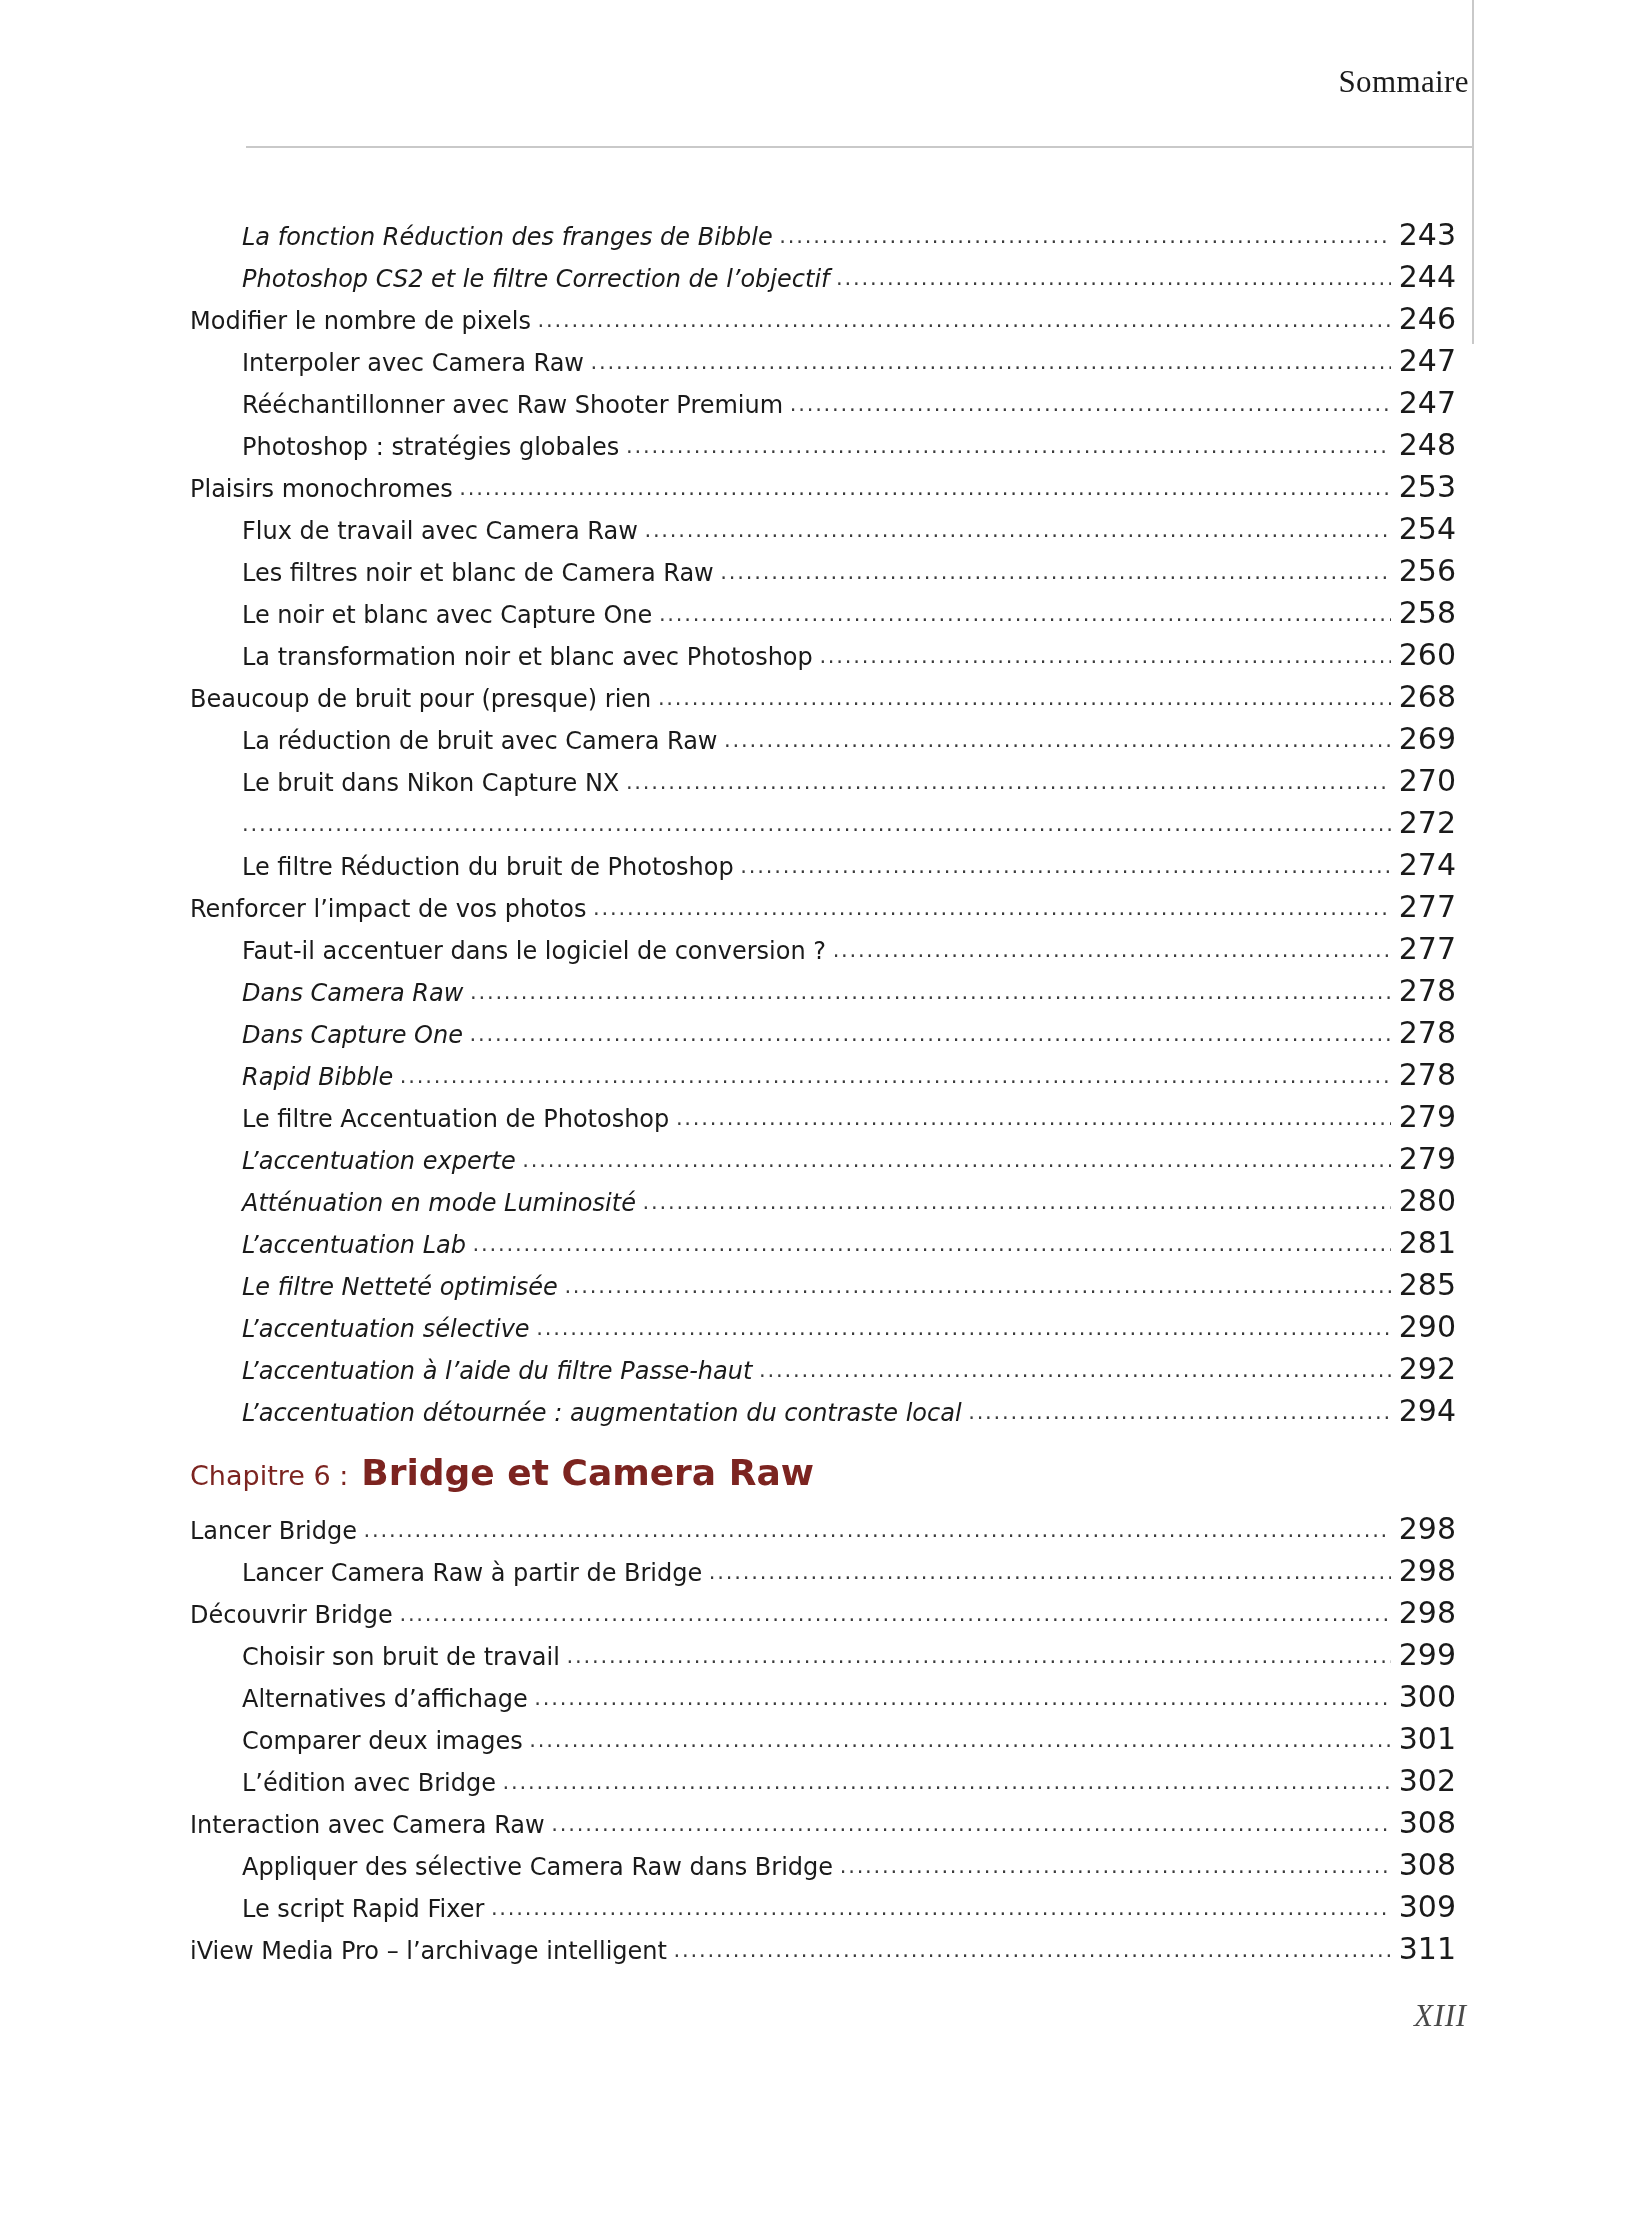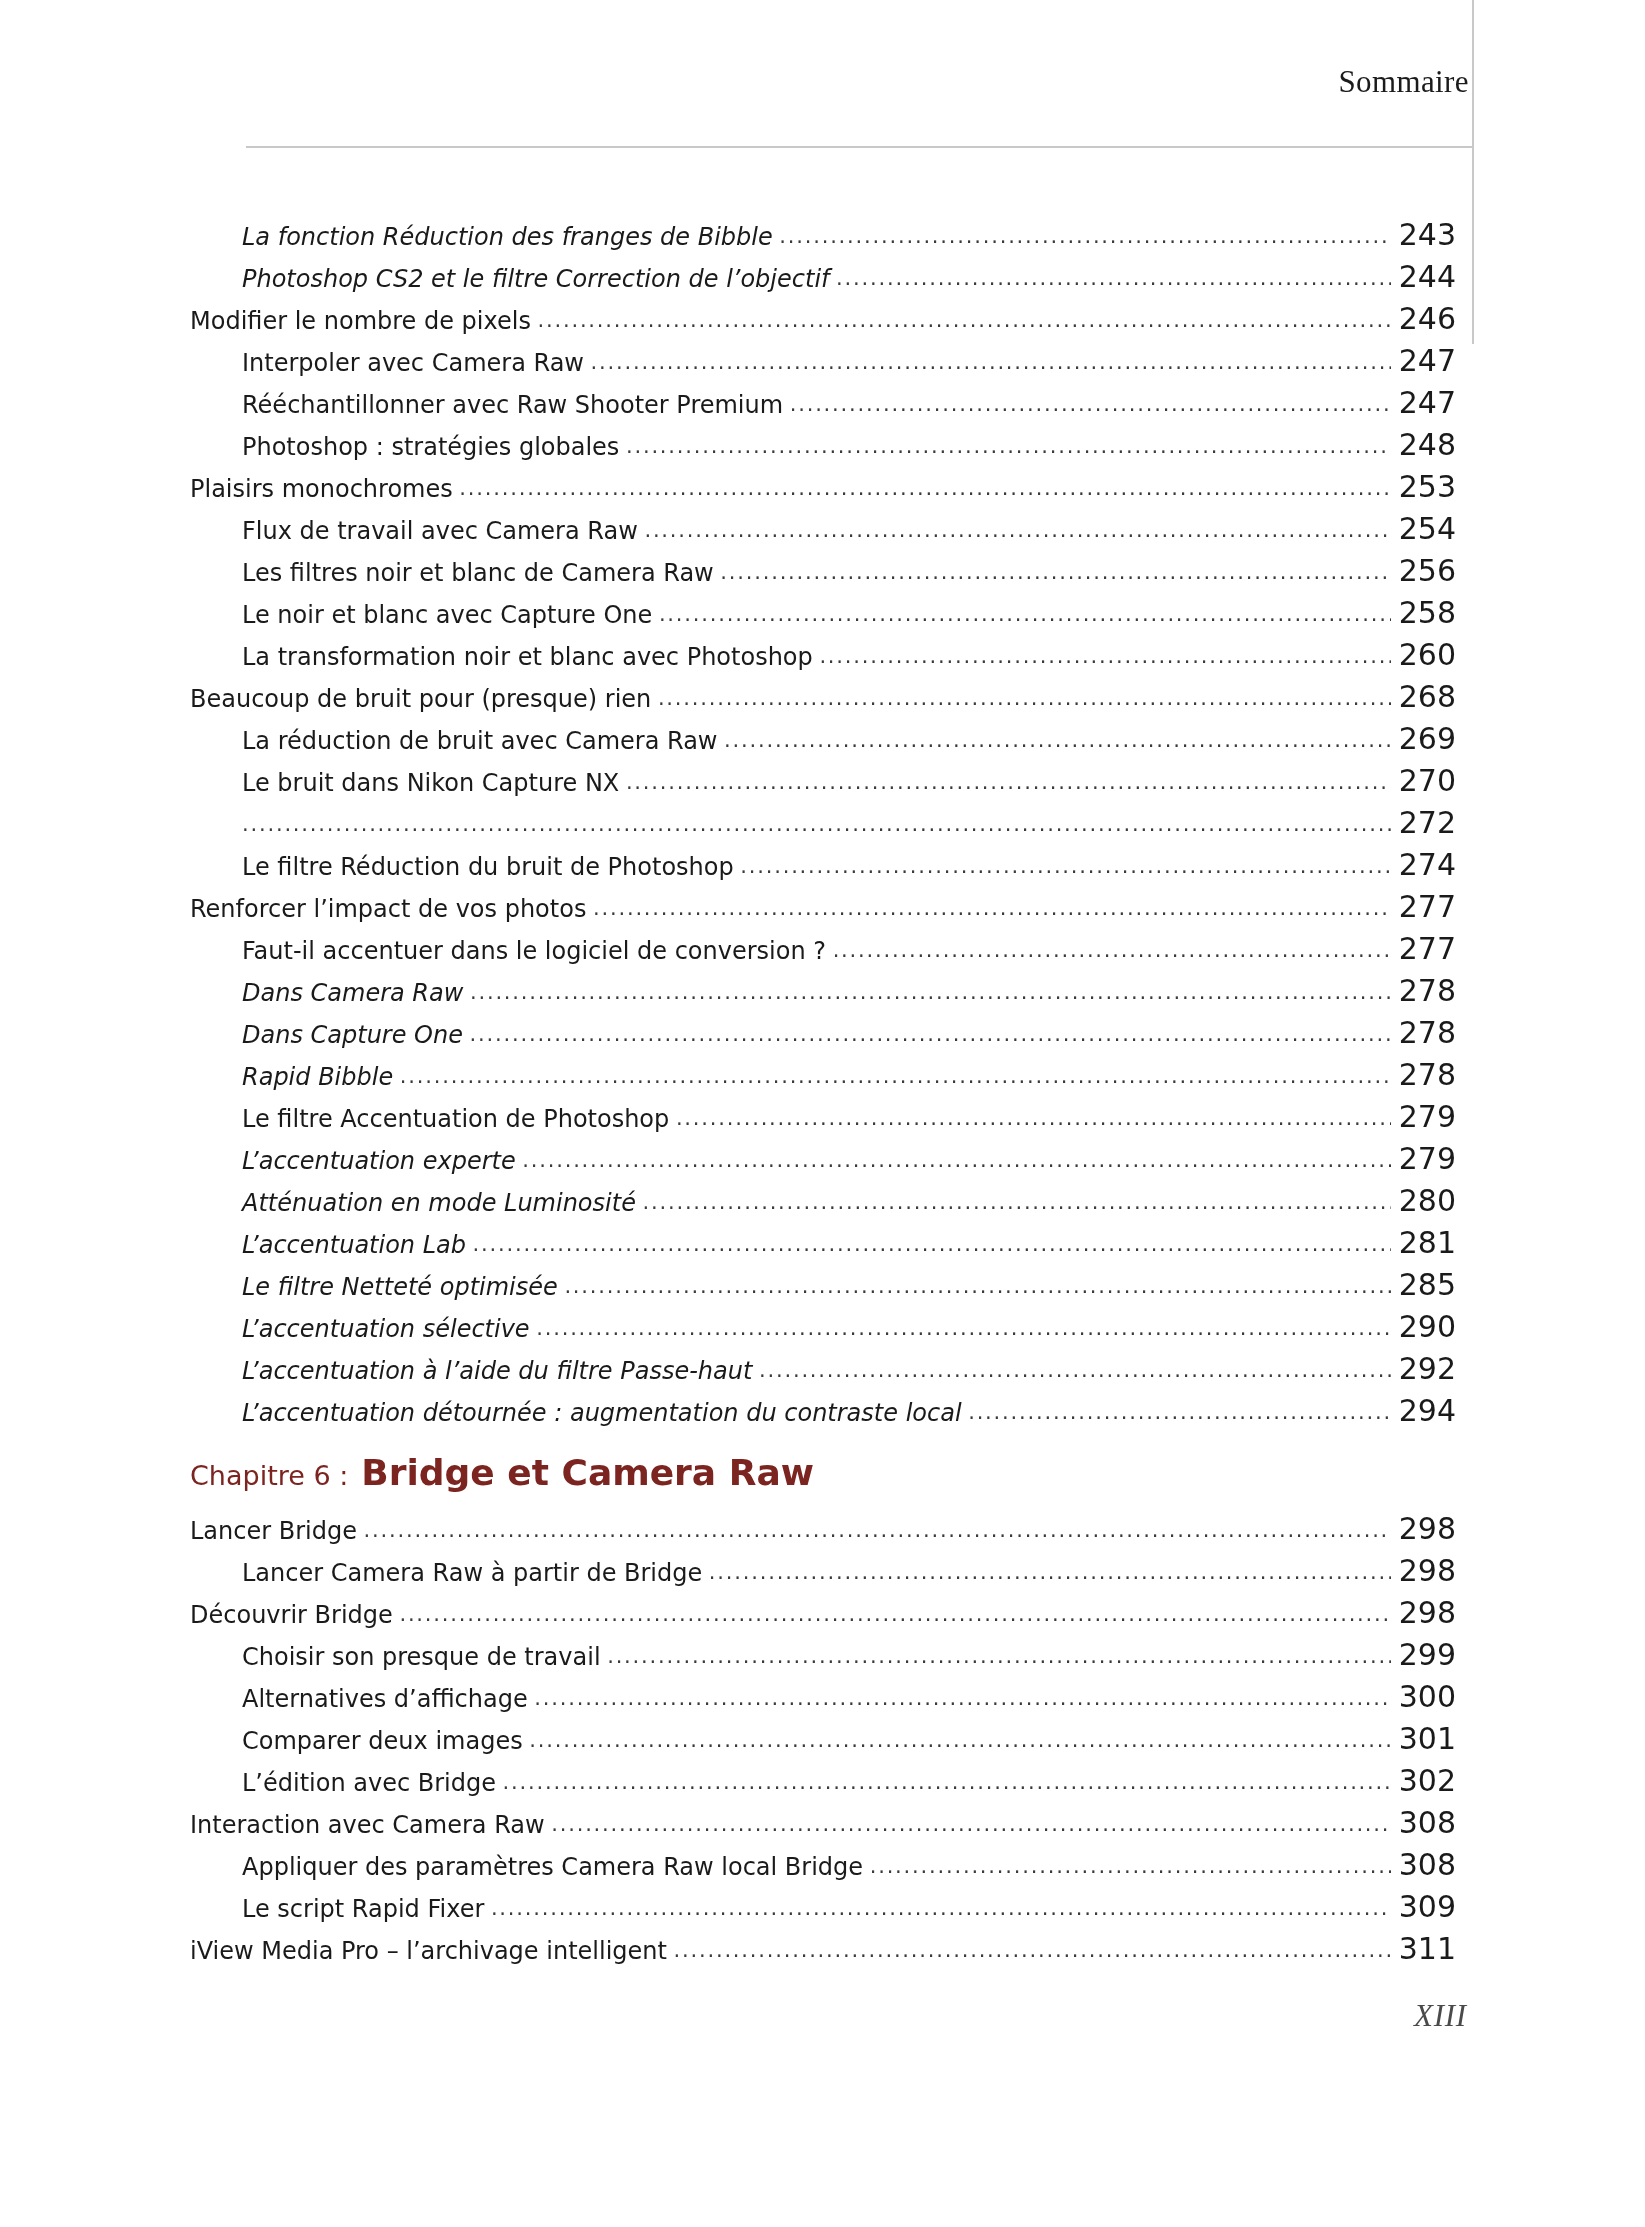--- a/index.html
+++ b/index.html
@@ -295,21 +295,21 @@
         <span class="label">Lancer Camera Raw à partir de Bridge</span>
         <span class="dots">............................................................................................................................................................................................................................</span>
         <span class="page-no">298</span>
       </div>
       <div class="toc-row lvl1">
         <span class="label">Découvrir Bridge</span>
         <span class="dots">............................................................................................................................................................................................................................</span>
         <span class="page-no">298</span>
       </div>
       <div class="toc-row lvl2">
-        <span class="label">Choisir son presque de travail</span>
+        <span class="label">Choisir son bruit de travail</span>
         <span class="dots">............................................................................................................................................................................................................................</span>
         <span class="page-no">299</span>
       </div>
       <div class="toc-row lvl2">
         <span class="label">Alternatives d’affichage</span>
         <span class="dots">............................................................................................................................................................................................................................</span>
         <span class="page-no">300</span>
       </div>
       <div class="toc-row lvl2">
         <span class="label">Comparer deux images</span>
@@ -320,21 +320,21 @@
         <span class="label">L’édition avec Bridge</span>
         <span class="dots">............................................................................................................................................................................................................................</span>
         <span class="page-no">302</span>
       </div>
       <div class="toc-row lvl1">
         <span class="label">Interaction avec Camera Raw</span>
         <span class="dots">............................................................................................................................................................................................................................</span>
         <span class="page-no">308</span>
       </div>
       <div class="toc-row lvl2">
-        <span class="label">Appliquer des paramètres Camera Raw local Bridge</span>
+        <span class="label">Appliquer des sélective Camera Raw dans Bridge</span>
         <span class="dots">............................................................................................................................................................................................................................</span>
         <span class="page-no">308</span>
       </div>
       <div class="toc-row lvl2">
         <span class="label">Le script Rapid Fixer</span>
         <span class="dots">............................................................................................................................................................................................................................</span>
         <span class="page-no">309</span>
       </div>
       <div class="toc-row lvl1">
         <span class="label">iView Media Pro – l’archivage intelligent</span>

